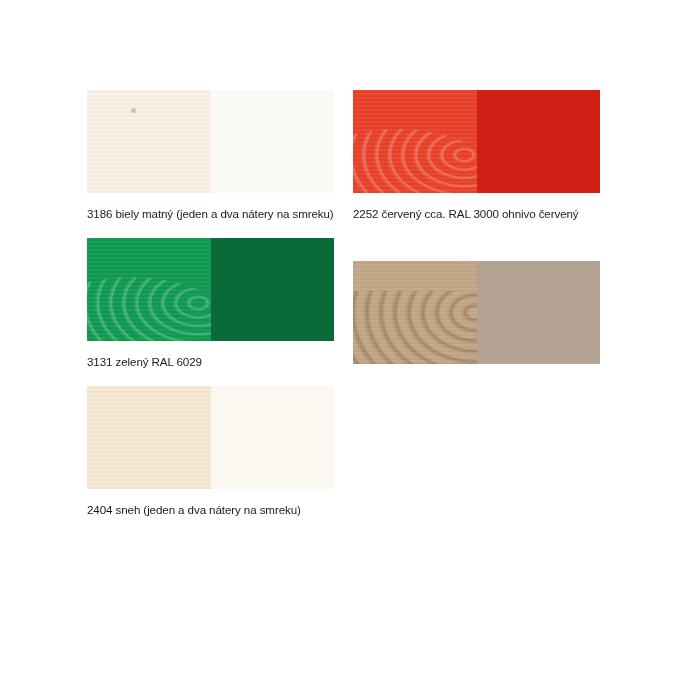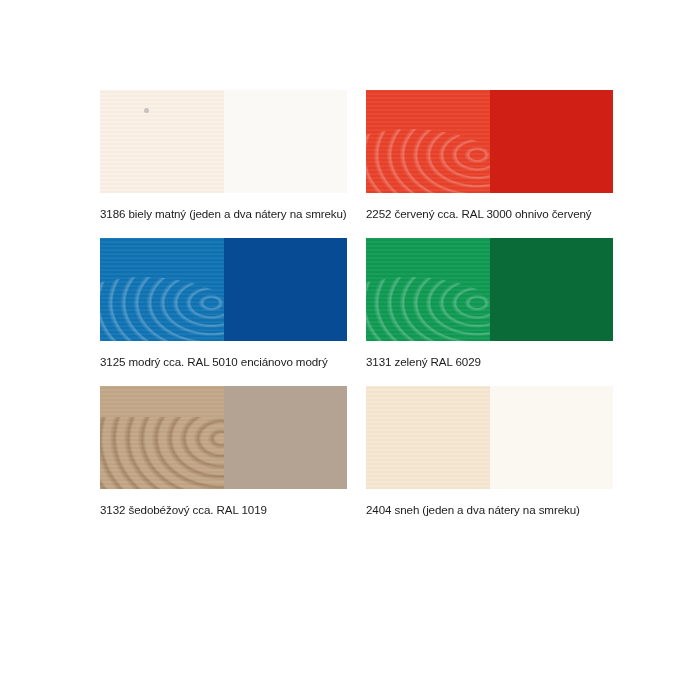--- a/index.html
+++ b/index.html
@@ -16,21 +16,21 @@
 
   #sheet {
     position: relative;
     width: 700px;
     height: 700px;
     box-sizing: border-box;
   }
 
   #grid {
     position: absolute;
-    left: 100px;
+    left: 87px;
     top: 90px;
     width: 525px;
     display: flex;
     flex-wrap: wrap;
     column-gap: 19px;
     row-gap: 0px;
     align-items: center;
   }
 
   .cell {
@@ -158,38 +158,30 @@
       </div>
       <div class="cell">
         <div class="swatch">
           <div class="half grain-fine grain-rings" style="background: rgb(232, 65, 42);"></div>
           <div class="half" style="background: rgb(208, 31, 20);"></div>
         </div>
         <div class="caption">2252 červený cca. RAL 3000 ohnivo červený</div>
       </div>
       <div class="cell">
         <div class="swatch">
-          <div class="half grain-fine grain-rings" style="background: rgb(16, 115, 180);"></div>
-          <div class="half" style="background: rgb(6, 75, 147);"></div>
-        </div>
-        <div class="caption">3125 modrý cca. RAL 5010 enciánovo modrý</div>
-      </div>
-      <div class="cell">
-        <div class="swatch">
           <div class="half grain-fine grain-rings" style="background: rgb(15, 154, 82);"></div>
           <div class="half" style="background: rgb(11, 107, 56);"></div>
         </div>
         <div class="caption">3131 zelený RAL 6029</div>
       </div>
       <div class="cell">
         <div class="swatch">
           <div class="half grain-fine grain-rings-dark" style="background: rgb(194, 166, 135);"></div>
           <div class="half" style="background: rgb(180, 163, 146);"></div>
         </div>
-        <div class="caption">3132 šedobéžový cca. RAL 1019</div>
       </div>
       <div class="cell">
         <div class="swatch">
           <div class="half grain-fine" style="background: rgb(246, 231, 210);"></div>
           <div class="half" style="background: rgb(251, 248, 242);"></div>
         </div>
         <div class="caption">2404 sneh (jeden a dva nátery na smreku)</div>
       </div>
     </div>
 </div>

